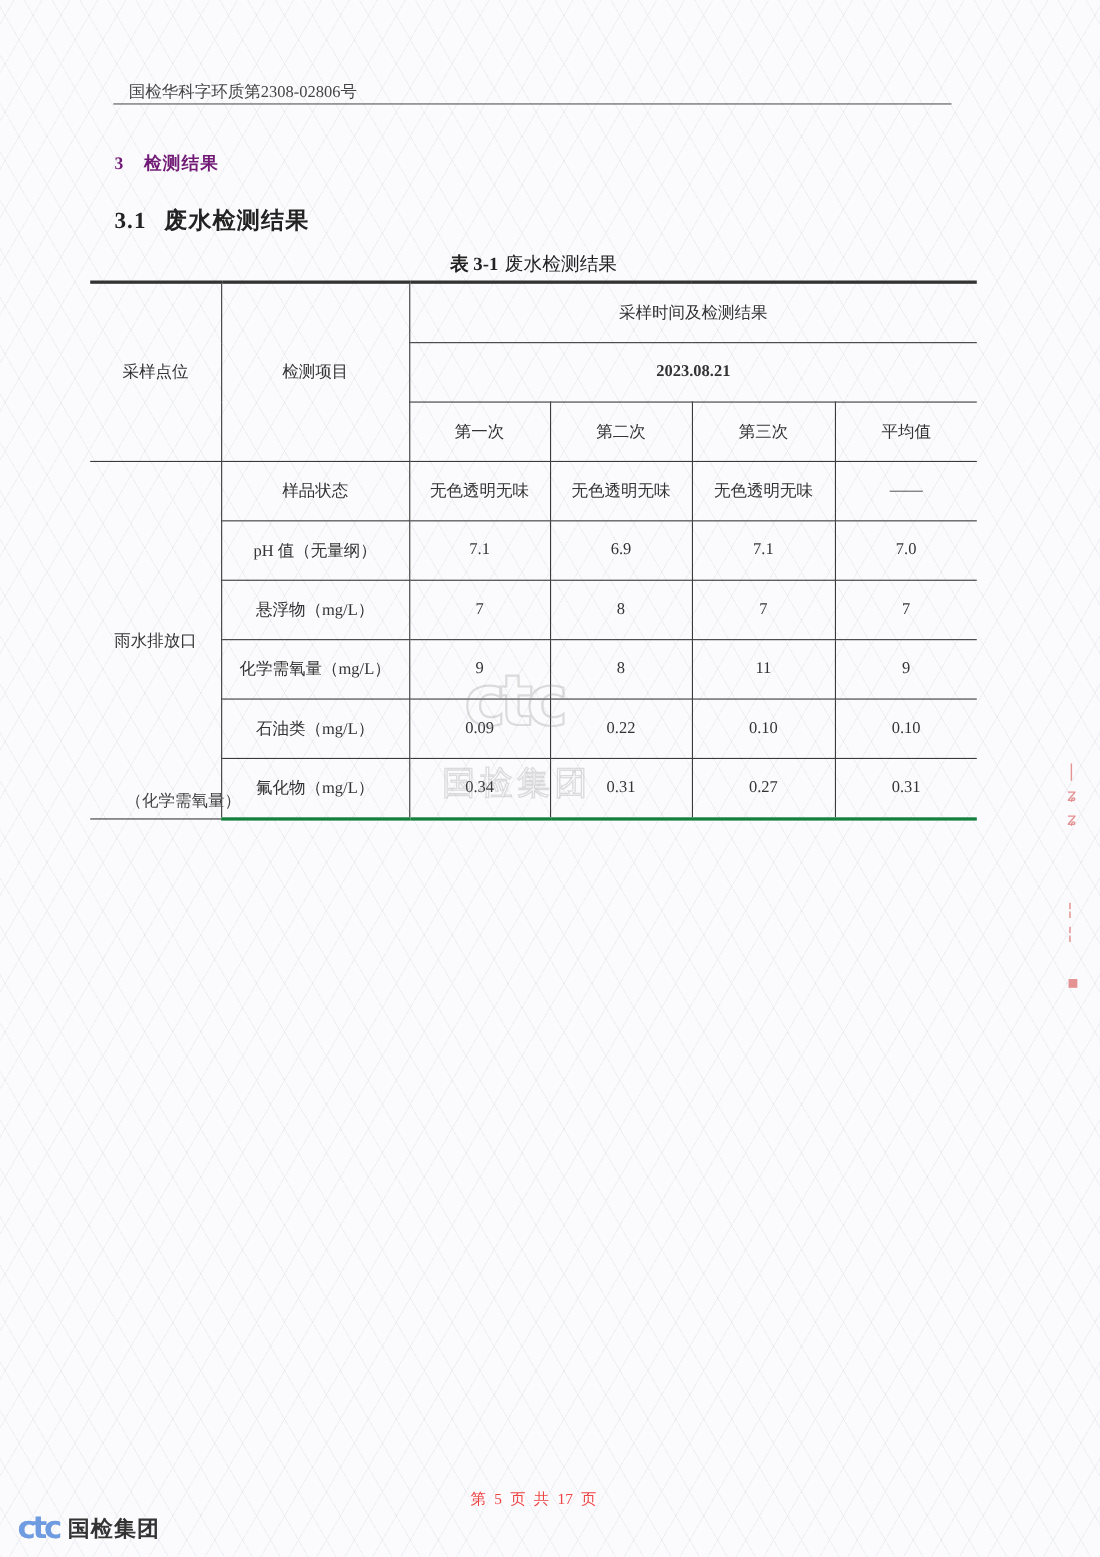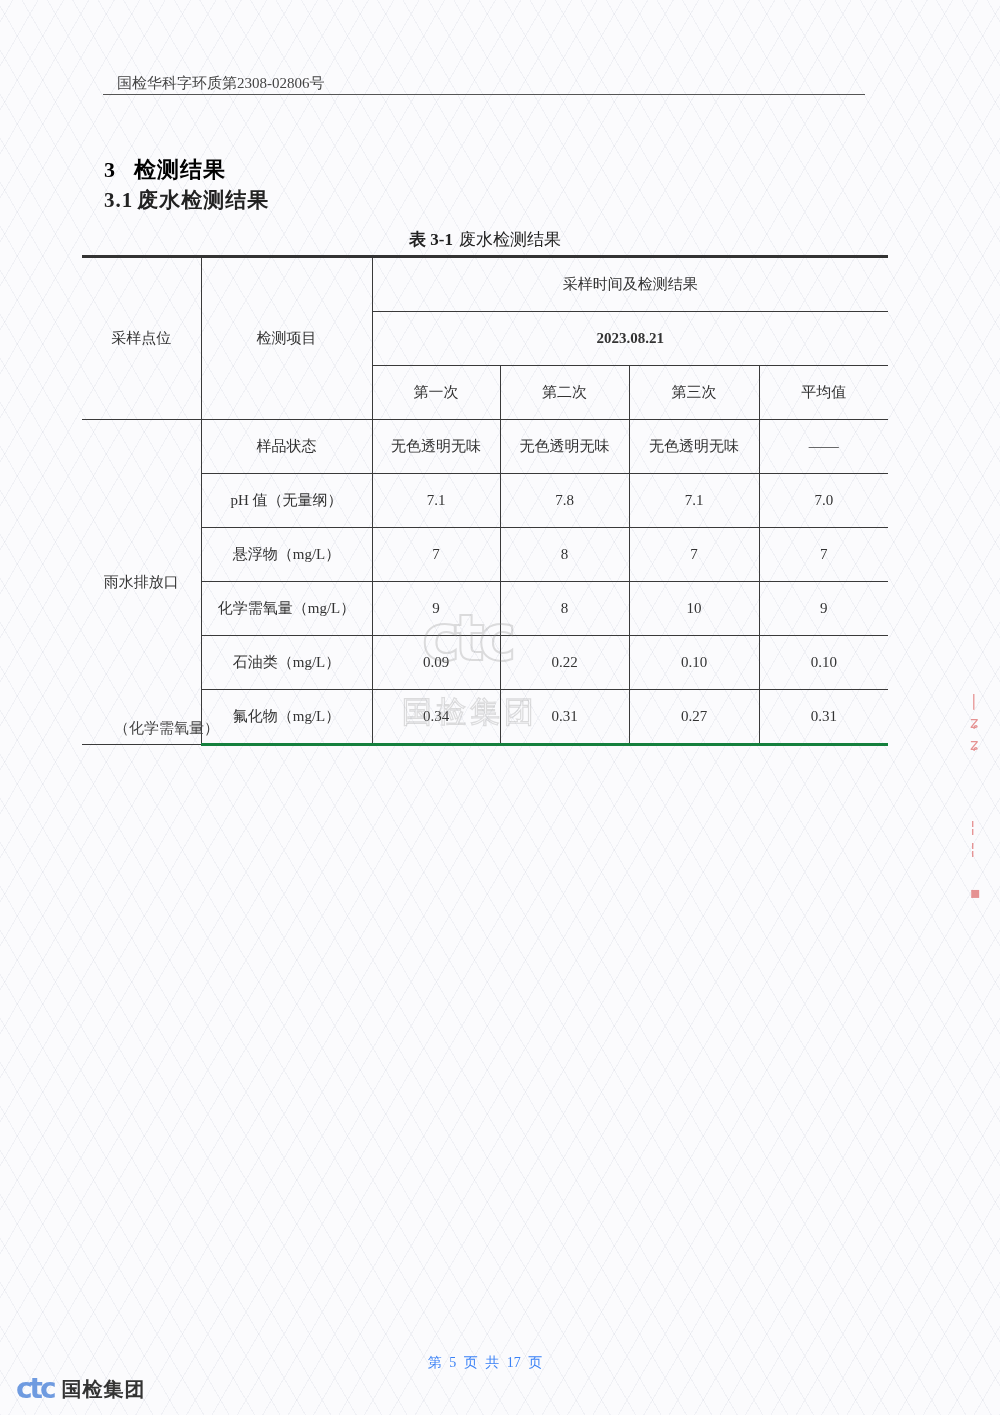--- a/index.html
+++ b/index.html
@@ -8,24 +8,24 @@
     background-color:#fbfbfd;
     background-image:
       repeating-linear-gradient(60deg, rgba(190,195,210,0.18) 0 1px, transparent 1px 22px),
       repeating-linear-gradient(-60deg, rgba(190,195,210,0.18) 0 1px, transparent 1px 22px);
     font-family: "Liberation Serif", "DejaVu Serif", serif;
     color:#2a2a2a;
   }
   .abs { position:absolute; }
   .header-text { left:105px; top:74px; font-size:15px; color:#444;margin-left:12px; }
   .header-rule { left:103px; top:94px; width:762px; height:0; border-top:1px solid #555; }
-  .h1 { left:104px; top:155px; font-size:22px; font-weight:bold; color:#000000; letter-spacing:1px; }
+  .h1 { left:104px; top:139px; font-size:16px; font-weight:bold; color:#701a75; letter-spacing:1px; }
   .h1 .num { margin-right:18px; }
   .h2 { left:104px; top:186px; font-size:21px; font-weight:bold; color:#222; letter-spacing:1px; }
-  .h2 .num { margin-right:4px; }
+  .h2 .num { margin-right:16px; }
   .caption { left:0; width:970px; top:228px; text-align:center; font-size:17px; color:#222; font-weight:bold; }
   .caption .lbl { margin-left:6px; font-weight:normal; }
 
   table.data {
     position:absolute; left:82px; top:255px; width:806px;
     border-collapse:collapse; table-layout:fixed; font-size:15px; color:#333;
   }
   table.data td {
     border:1px solid #3a3a3a; text-align:center; vertical-align:middle;
     height:47px; padding:3px; background:transparent;
@@ -37,21 +37,21 @@
   .bold { font-weight:bold; }
 
   .blank-note { left:114px; top:719px; font-size:15px; color:#444; }
   .watermark { left:400px; top:606px; width:160px; height:124px; opacity:0.28; pointer-events:none; }
   .wm-logo { position:absolute; left:22px; top:0; font-family:"DejaVu Sans", sans-serif; font-size:64px; font-weight:bold; color:transparent; -webkit-text-stroke:2px #8a8a8a; letter-spacing:-6px; line-height:1; }
   .wm-text { position:absolute; left:2px; top:86px; font-family:"DejaVu Sans", sans-serif; font-size:30px; color:transparent; -webkit-text-stroke:1.2px #8a8a8a; letter-spacing:4px; }
 
   .seal { left:970px; top:690px; width:22px; height:190px; }
   .seal span { display:block; color:#d66; font-size:16px; line-height:22px; opacity:0.7; font-family:"DejaVu Sans", sans-serif; }
 
-  .footer-page { left:0; width:970px; top:1354px; text-align:center; font-size:14px; color:#3b82f6; word-spacing:4px; }
+  .footer-page { left:0; width:970px; top:1354px; text-align:center; font-size:14px; color:#ef4444; word-spacing:4px; }
   .footer-logo { left:16px; top:1375px; display:flex; align-items:center; }
   .footer-logo .ctc { font-family:"DejaVu Sans", sans-serif; font-weight:bold; font-size:28px; color:#6f9be0; letter-spacing:-3px; line-height:1; margin-right:8px; }
   .footer-logo .name { font-family:"DejaVu Sans", sans-serif; font-weight:bold; font-size:20px; color:#333; letter-spacing:1px; }
 </style>
 </head>
 <body>
 
 <div class="abs header-text">国检华科字环质第2308-02806号</div>
 <div class="abs header-rule"></div>
 
@@ -95,36 +95,36 @@
     <td class="edge-l" rowspan="6">雨水排放口</td>
     <td>样品状态</td>
     <td>无色透明无味</td>
     <td>无色透明无味</td>
     <td>无色透明无味</td>
     <td class="edge-r">——</td>
   </tr>
   <tr>
     <td>pH 值（无量纲）</td>
     <td>7.1</td>
-    <td>7.8</td>
+    <td>6.9</td>
     <td>7.1</td>
     <td class="edge-r">7.0</td>
   </tr>
   <tr>
     <td>悬浮物（mg/L）</td>
     <td>7</td>
     <td>8</td>
     <td>7</td>
     <td class="edge-r">7</td>
   </tr>
   <tr>
     <td>化学需氧量（mg/L）</td>
     <td>9</td>
     <td>8</td>
-    <td>10</td>
+    <td>11</td>
     <td class="edge-r">9</td>
   </tr>
   <tr>
     <td>石油类（mg/L）</td>
     <td>0.09</td>
     <td>0.22</td>
     <td>0.10</td>
     <td class="edge-r">0.10</td>
   </tr>
   <tr>

